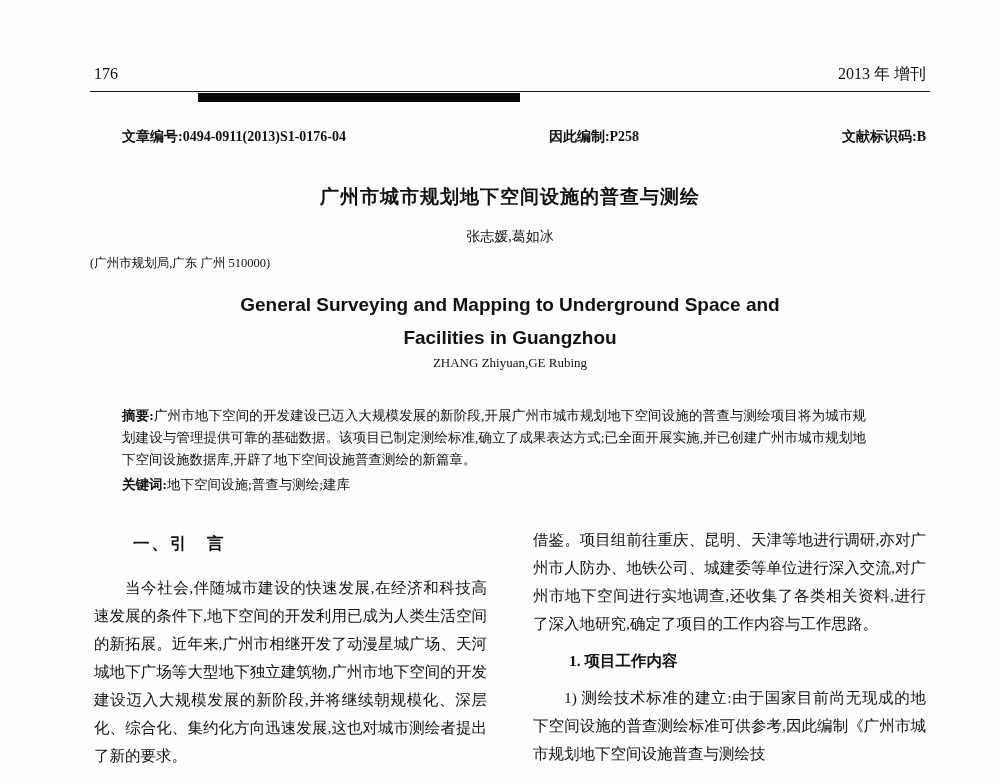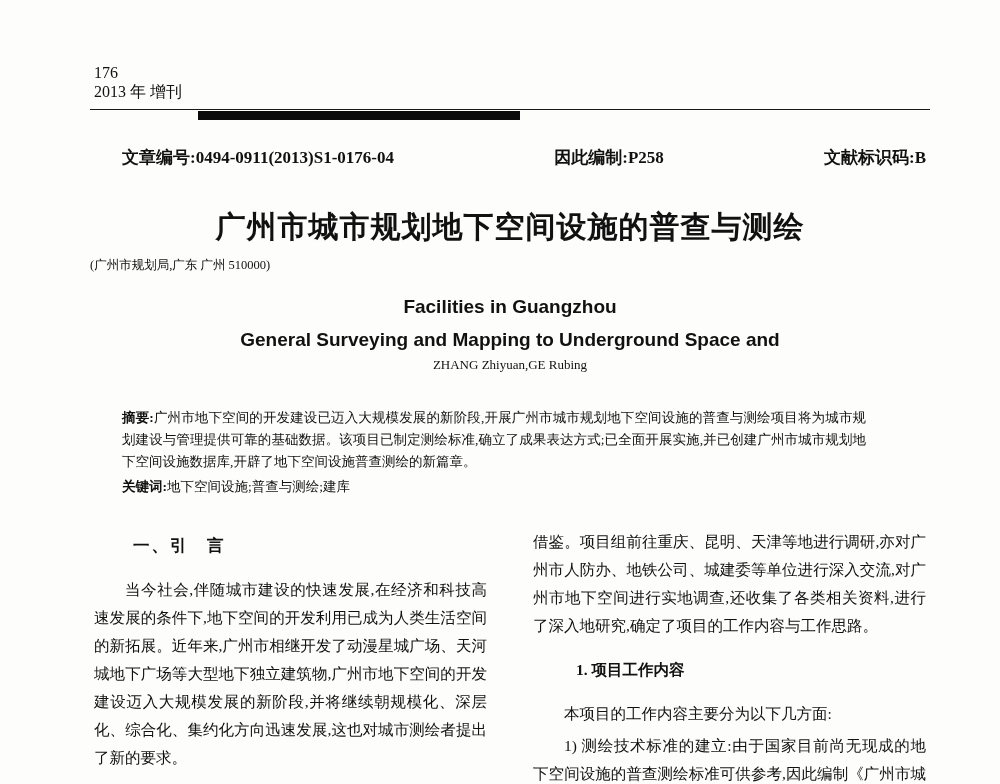--- a/index.html
+++ b/index.html
@@ -21,21 +21,20 @@
   }
   .content { width: 840px; }
 
   
   .running-header {
     display: flex;
     justify-content: space-between;
     align-items: baseline;
     font-size: 16px;
     padding: 0 4px 6px 4px;
-    flex-direction: column;
   }
   .running-header .journal {
     letter-spacing: 26px;
     padding-left: 26px;
     font-size: 16px;
   }
   .header-rule {
     border: 0;
     border-top: 1.5px solid #1a1a1a;
     margin: 0;
@@ -45,29 +44,29 @@
     width: 322px;
     background: #0b0b0b;
     margin: 1px 0 0 108px;
   }
 
   
   .meta-row {
     display: flex;
     justify-content: space-between;
     font-weight: bold;
-    font-size: 17px;
+    font-size: 14px;
     margin-top: 26px;
     padding: 0 4px 0 32px;
   }
 
   
   .title-cn {
     text-align: center;
-    font-size: 30px;
+    font-size: 19px;
     font-weight: bold;
     margin-top: 38px;
     letter-spacing: 1px;
   }
   .authors-cn {
     text-align: center;
     font-size: 14px;
     margin-top: 18px;
   }
   .affiliation {
@@ -116,21 +115,21 @@
     font-size: 16.5px;
     padding-left: 2.6em;
     margin: 8px 0 16px 0;
     letter-spacing: 2px;
   }
   .para { text-indent: 2em; margin: 4px; }
   .para.no-indent { text-indent: 0; }
   .subsection-heading {
     font-weight: bold;
     text-indent: 2em;
-    margin: 16px;
+    margin: 9px;
   }
 </style>
 </head>
 <body>
 
 <div class="page">
   <div class="content">
 
     <div class="running-header">
       <span>176</span>
@@ -139,44 +138,44 @@
     <hr class="header-rule">
     <div class="scan-bar"></div>
 
     <div class="meta-row">
       <span>文章编号:0494-0911(2013)S1-0176-04</span>
       <span>因此编制:P258</span>
       <span>文献标识码:B</span>
     </div>
 
     <div class="title-cn">广州市城市规划地下空间设施的普查与测绘</div>
+    <div class="authors-cn">张志媛,葛如冰</div>
     <div class="affiliation">(广州市规划局,广东 广州 510000)</div>
 
     <div class="title-en">
+      <div>General Surveying and Mapping to Underground Space and</div>
       <div>Facilities in Guangzhou</div>
-      <div>General Surveying and Mapping to Underground Space and</div>
     </div>
     <div class="authors-en">ZHANG Zhiyuan,GE Rubing</div>
 
     <div class="abstract-block">
       <div>
         <span class="label">摘要:</span><span>广州市地下空间的开发建设已迈入大规模发展的新阶段,开展广州市城市规划地下空间设施的普查与测绘项目将为城市规划建设与管理提供可靠的基础数据。该项目已制定测绘标准,确立了成果表达方式;已全面开展实施,并已创建广州市城市规划地下空间设施数据库,开辟了地下空间设施普查测绘的新篇章。</span>
       </div>
       <div class="keywords-line">
         <span class="label">关键词:</span><span>地下空间设施;普查与测绘;建库</span>
       </div>
     </div>
 
     <div class="columns">
       <div class="col">
         <div class="section-heading">一、引　言</div>
         <p class="para">当今社会,伴随城市建设的快速发展,在经济和科技高速发展的条件下,地下空间的开发利用已成为人类生活空间的新拓展。近年来,广州市相继开发了动漫星城广场、天河城地下广场等大型地下独立建筑物,广州市地下空间的开发建设迈入大规模发展的新阶段,并将继续朝规模化、深层化、综合化、集约化方向迅速发展,这也对城市测绘者提出了新的要求。</p>
       </div>
       <div class="col">
         <p class="para no-indent">借鉴。项目组前往重庆、昆明、天津等地进行调研,亦对广州市人防办、地铁公司、城建委等单位进行深入交流,对广州市地下空间进行实地调查,还收集了各类相关资料,进行了深入地研究,确定了项目的工作内容与工作思路。</p>
         <p class="subsection-heading">1. 项目工作内容</p>
-        <p class="para">本项目的工作内容主要分为以下几方面:</p>
         <p class="para">1) 测绘技术标准的建立:由于国家目前尚无现成的地下空间设施的普查测绘标准可供参考,因此编制《广州市城市规划地下空间设施普查与测绘技</p>
       </div>
     </div>
 
   </div>
 </div>
 
 </body></html>

